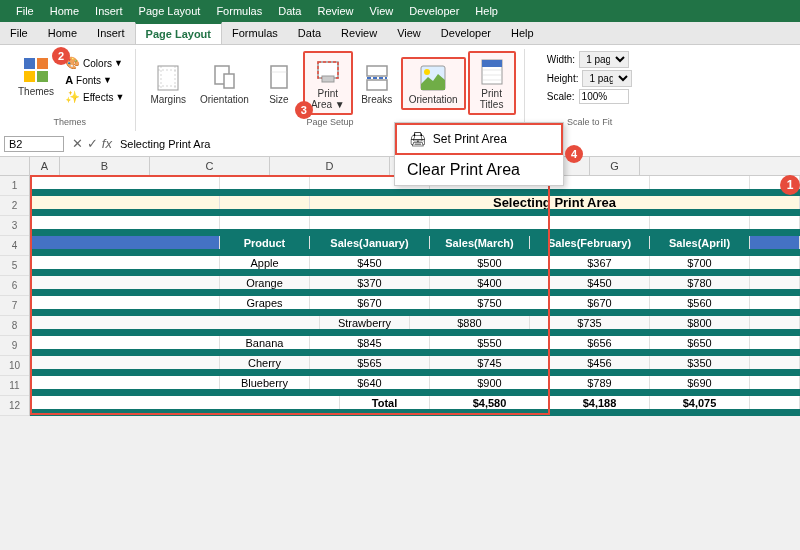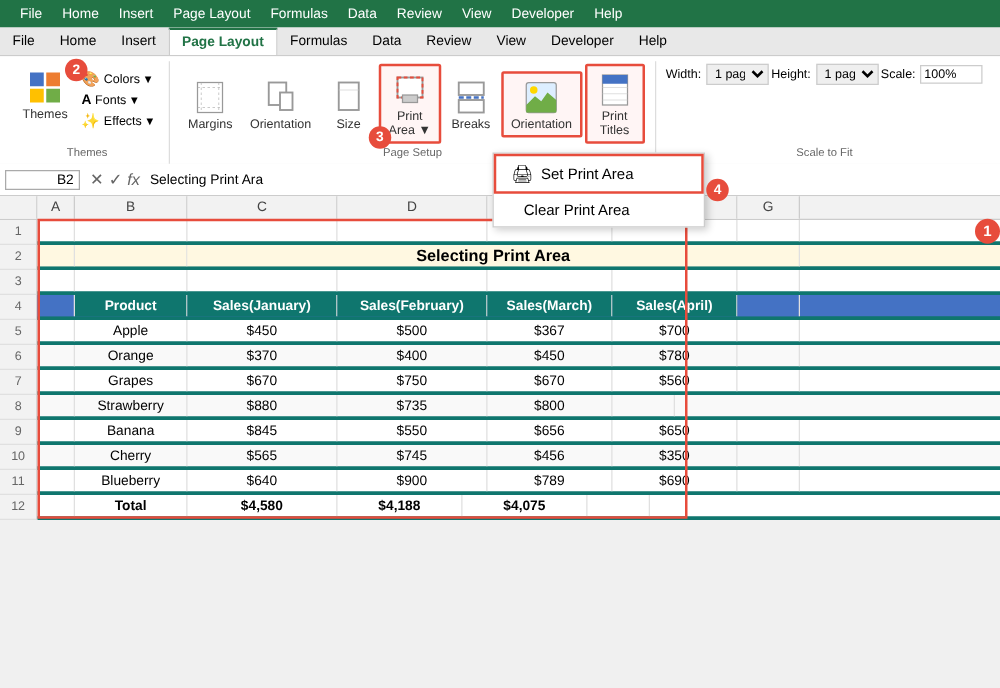--- a/index.html
+++ b/index.html
@@ -149,42 +149,42 @@
       padding: 6px 12px;
       font-size: 12px;
       cursor: pointer;
       gap: 6px;
       border: 2px solid #e74c3c;
       background: #fff;
     }
     .dropdown-item-2 {
       display: flex;
       align-items: flex-end;
-      padding: 6px 24px;
-      font-size: 12px;
+      padding: 6px 12px;
+      font-size: 16px;
       cursor: pointer;
       gap: 6px;
     }
 
     
     .formula-bar {
       display: flex;
       align-items: center;
       background: white;
       border-bottom: 1px solid #ccc;
       padding: 2px 4px;
       height: 26px;
       gap: 4px;
     }
     .name-box {
       width: 60px;
       border: 1px solid #aaa;
       font-size: 11px;
       padding: 1px 4px;
-      text-align: right;
+      text-align: left;
     }
     .formula-icons {
       display: flex;
       align-items: center;
       gap: 4px;
       padding: 0 4px;
       color: #666;
       font-size: 13px;
     }
     .formula-input {
@@ -245,21 +245,22 @@
       border-bottom: 1px solid #e0e0e0;
     }
     .grid-area {
       flex: 1;
       display: flex;
       flex-direction: column;
     }
     .grid-row {
       display: flex;
       height: 20px;
-      border-bottom: 3px solid #0f766e;
+      border-bottom: 7px solid #0f766e;
+      justify-content: flex-end;
     }
     .grid-cell {
       border-right: 1px solid #e0e0e0;
       font-size: 11px;
       display: flex;
       align-items: center;
       padding: 0 4px;
       overflow: hidden;
       white-space: nowrap;
     }
@@ -307,21 +308,21 @@
     }
 
     
     .main-area {
       position: relative;
     }
 
     
     .scale-group {
       display: flex;
-      flex-direction: row;
+      flex-direction: column;
       gap: 2px;
       font-size: 10px;
     }
     .scale-row {
       display: flex;
       align-items: center;
       gap: 4px;
       white-space: nowrap;
     }
     .scale-input {
@@ -616,22 +617,22 @@
         <div class="grid-cell col-d"></div>
         <div class="grid-cell col-e"></div>
         <div class="grid-cell col-f"></div>
         <div class="grid-cell col-g"></div>
       </div>
 
       <div class="grid-row header-row">
         <div class="grid-cell col-a" style="background:#4472c4;"></div>
         <div class="grid-cell col-b header-cell">Product</div>
         <div class="grid-cell col-c header-cell">Sales(January)</div>
+        <div class="grid-cell col-e header-cell">Sales(March)</div>
         <div class="grid-cell col-d header-cell">Sales(February)</div>
-        <div class="grid-cell col-e header-cell">Sales(March)</div>
         <div class="grid-cell col-f header-cell">Sales(April)</div>
         <div class="grid-cell col-g" style="background:#4472c4;"></div>
       </div>
 
       <div class="grid-row data-row">
         <div class="grid-cell col-a"></div>
         <div class="grid-cell col-b data-cell">Apple</div>
         <div class="grid-cell col-c data-cell">$450</div>
         <div class="grid-cell col-d data-cell">$500</div>
         <div class="grid-cell col-e data-cell">$367</div>

